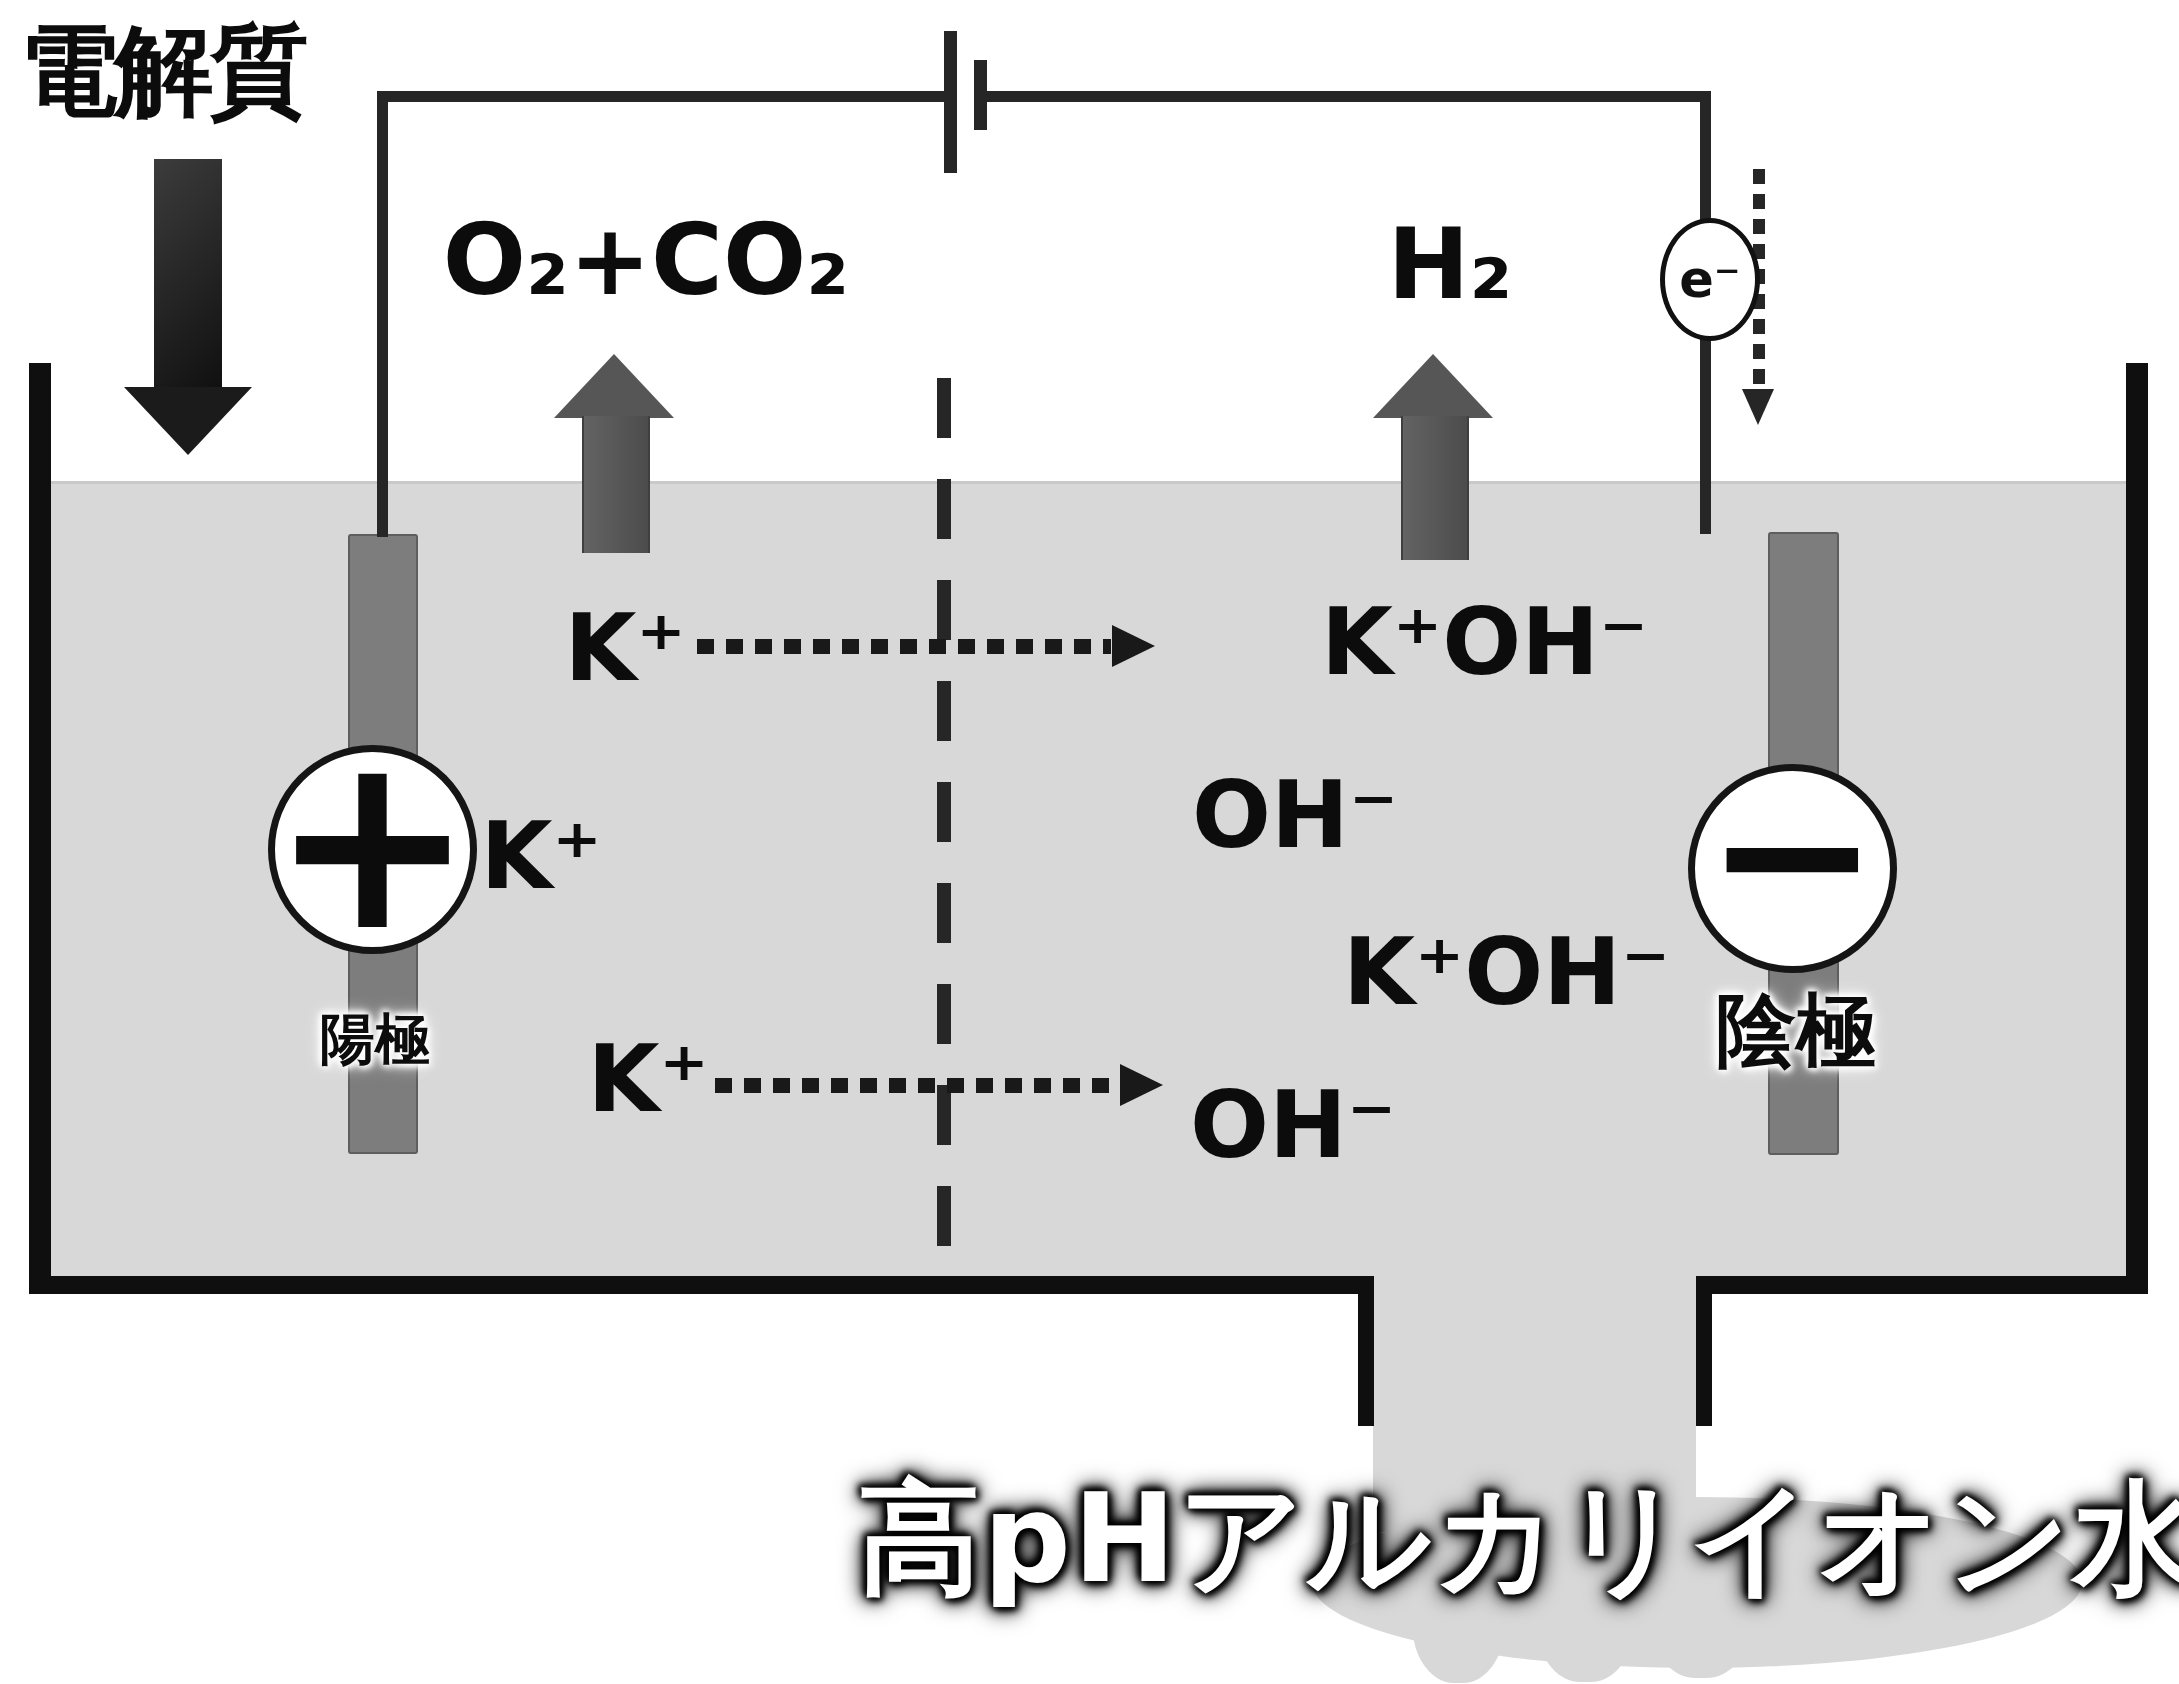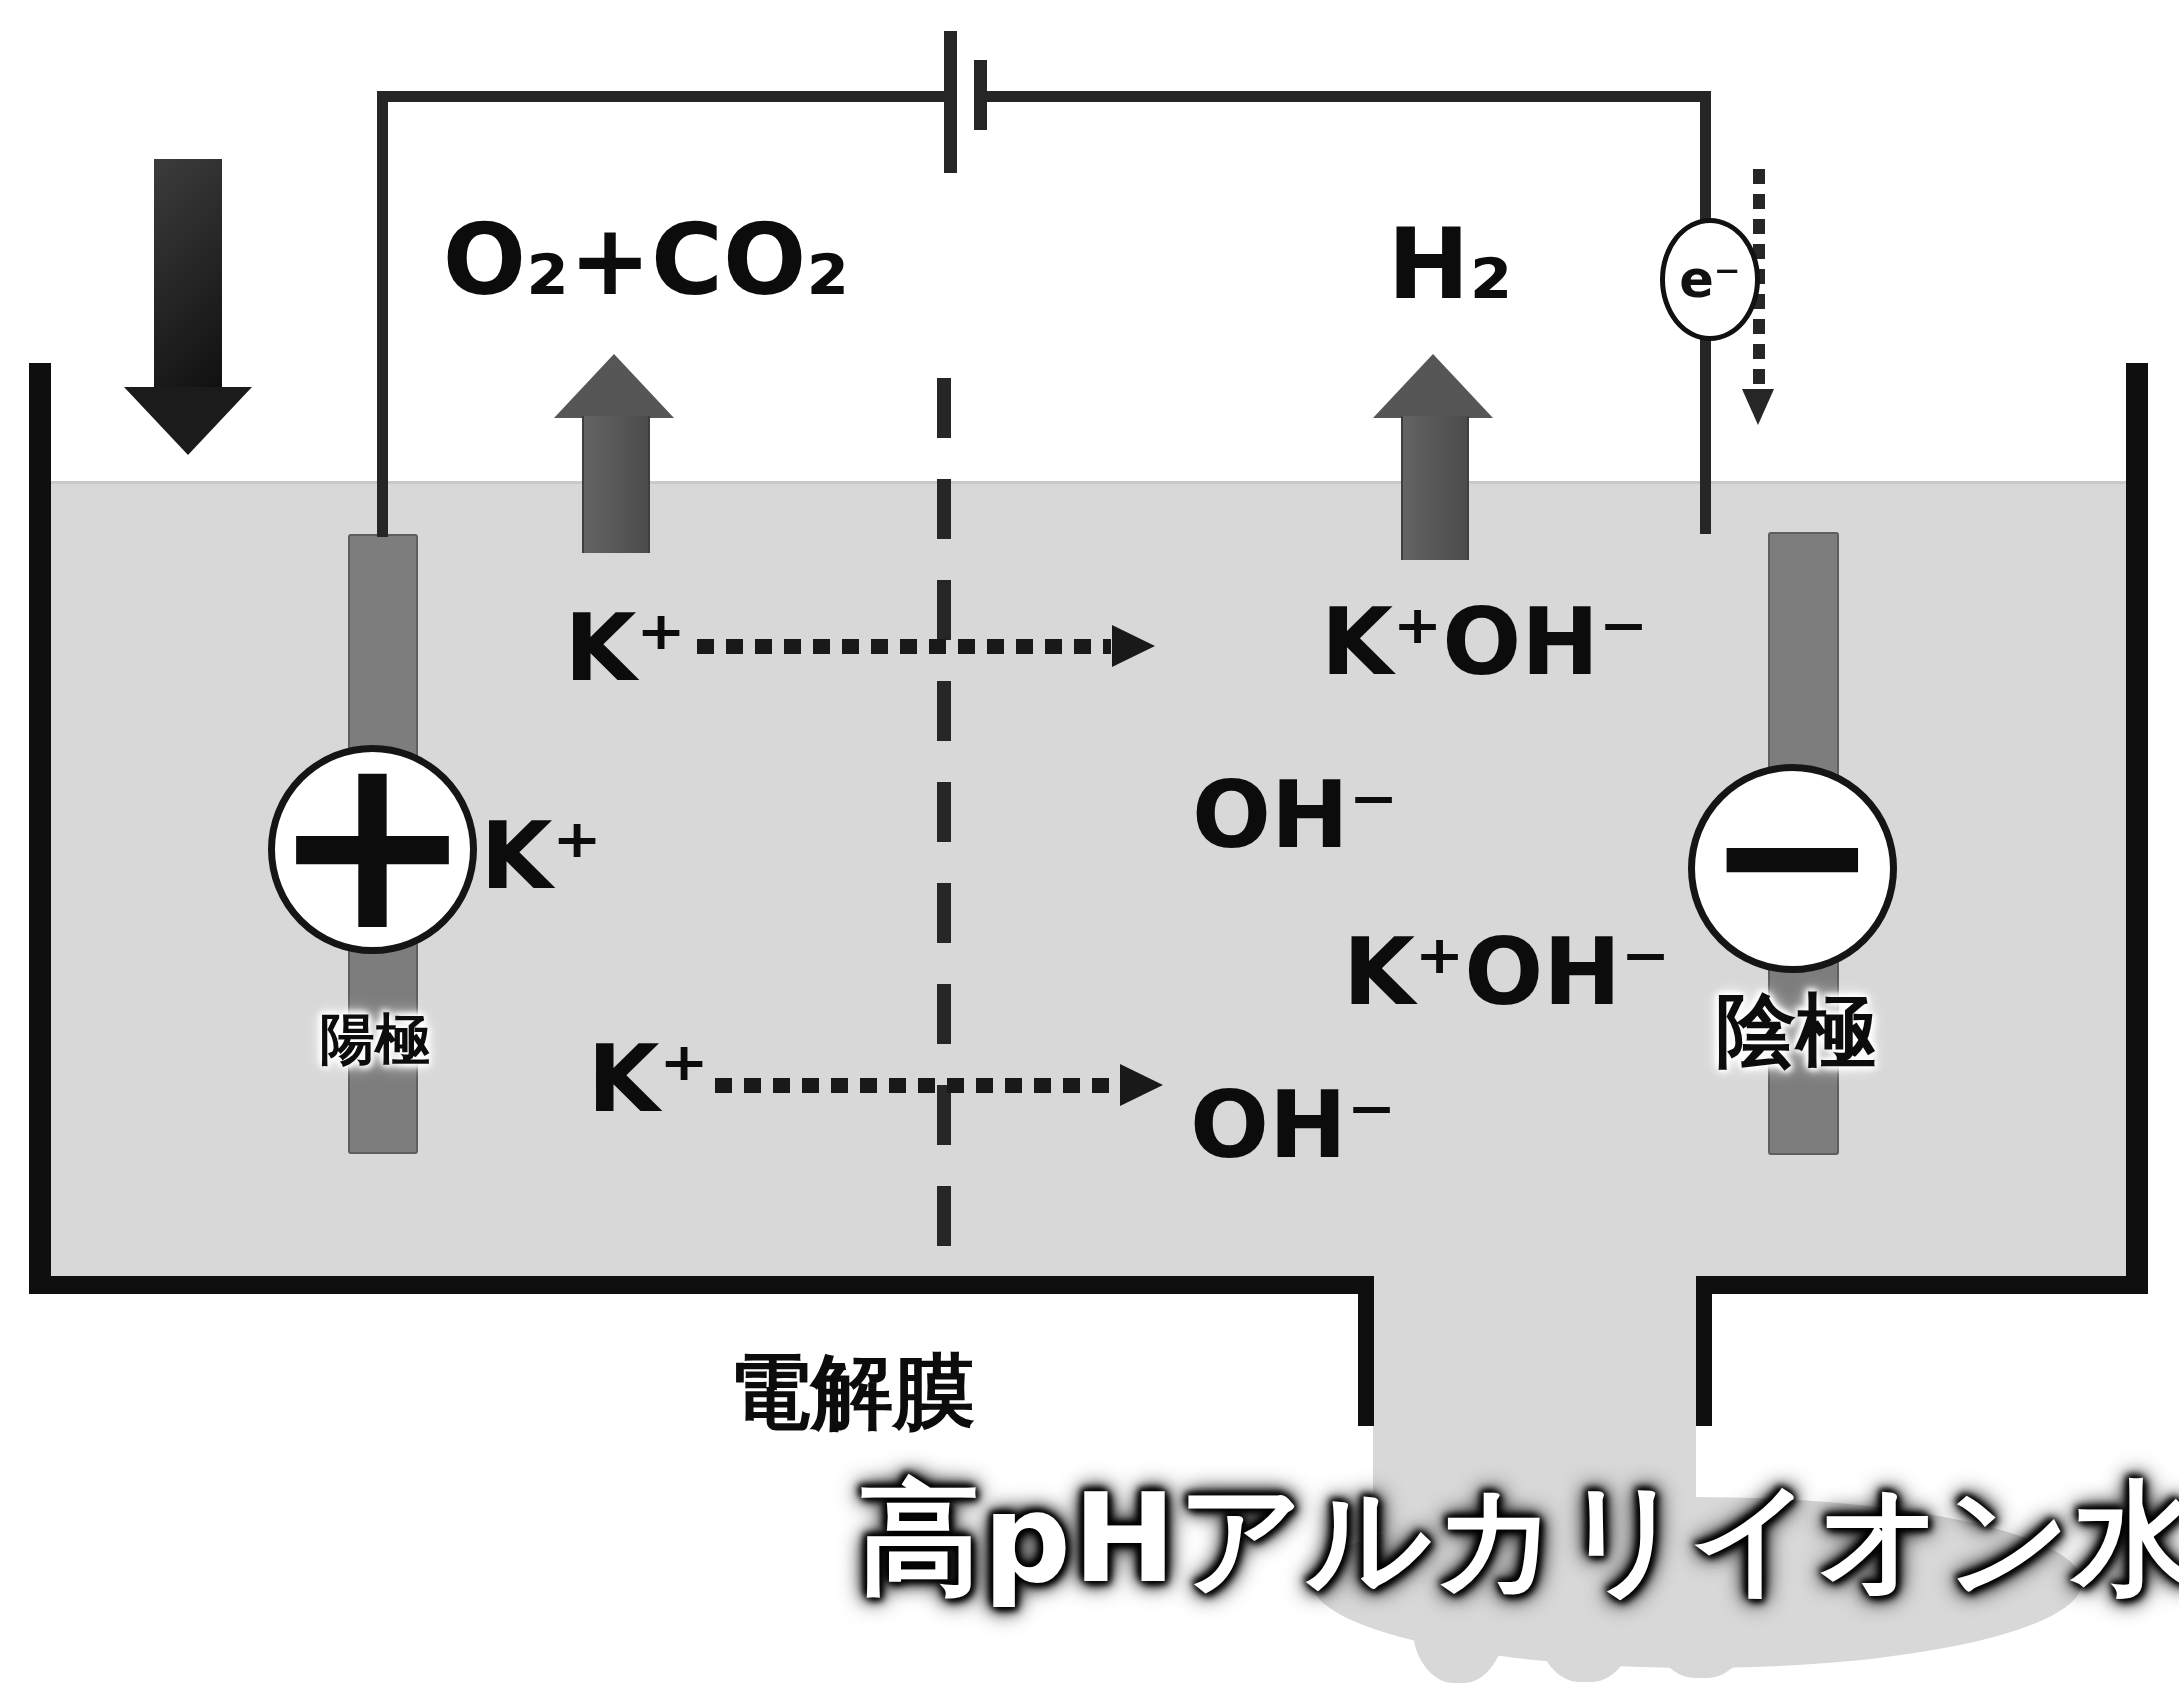--- a/index.html
+++ b/index.html
@@ -148,28 +148,28 @@
   <div class="abs wall spout-left"></div>
   <div class="abs wall spout-right"></div>
 
   <div class="abs pole-circle anode-circle">
     <span class="plus-sign">+</span>
   </div>
   <div class="abs pole-circle cathode-circle">
     <span class="minus-sign">−</span>
   </div>
 
+  <div class="txt t-electrolyte">電解質</div>
   <div class="txt t-o2co2">O₂+CO₂</div>
   <div class="txt t-h2">H₂</div>
   <div class="txt t-ktop">K⁺</div>
   <div class="txt t-kmid">K⁺</div>
   <div class="txt t-kbot">K⁺</div>
   <div class="txt t-koh1">K⁺OH⁻</div>
   <div class="txt t-oh1">OH⁻</div>
   <div class="txt t-koh2">K⁺OH⁻</div>
   <div class="txt t-oh2">OH⁻</div>
   <div class="txt t-anode">陽極</div>
   <div class="txt t-cathode">陰極</div>
-  <div class="txt t-membrane">電解膜</div>
   <div class="txt t-output">高pHアルカリイオン水</div>
 
 </div>
 
 
 </body></html>

